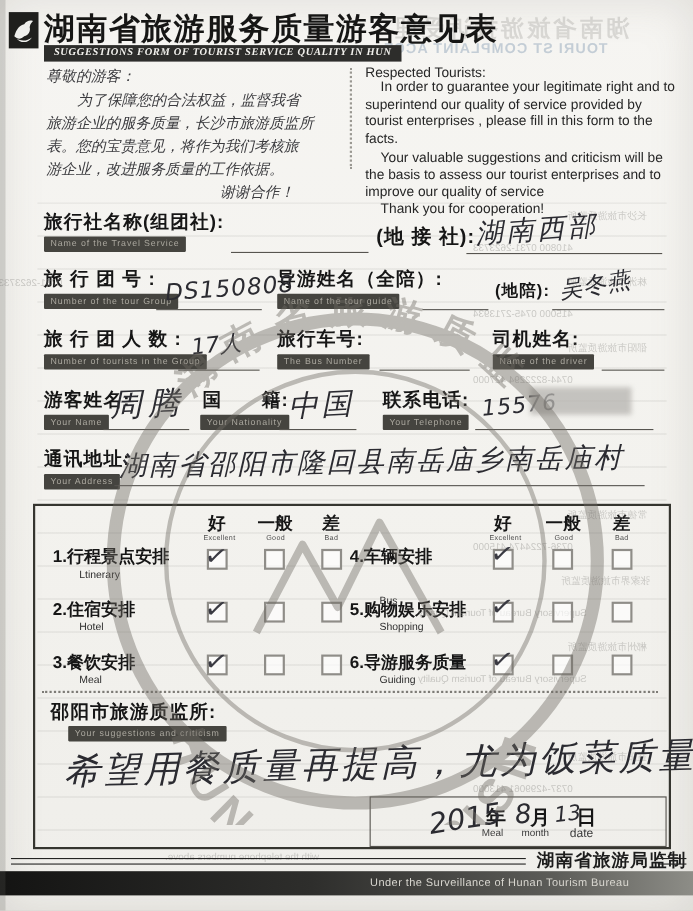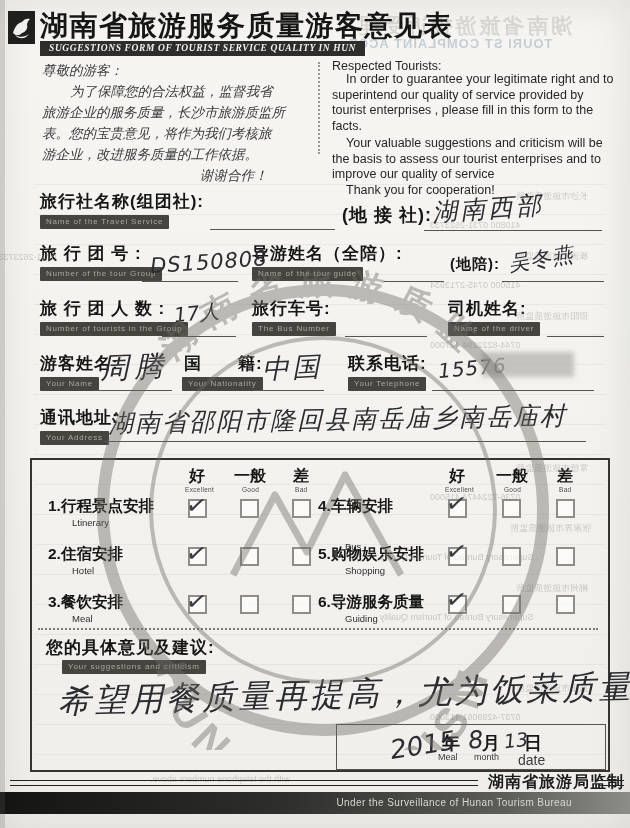--- a/index.html
+++ b/index.html
@@ -177,34 +177,34 @@
 
   <div class="iz" style="left:318px;top:592px;">6.导游服务质量</div>
   <div class="ie" style="left:345px;top:613px;">Guiding</div>
   <div class="cb" style="left:448px;top:595px;"></div>
   <span class="ck" style="left:446px;top:585px;">✓</span>
   <div class="cb" style="left:502px;top:595px;"></div>
   <div class="cb" style="left:556px;top:595px;"></div>
 
   <div class="abs" style="left:38px;top:628px;width:560px;border-top:2px dotted #7d7b76;z-index:2;"></div>
 
-  <div class="zl" style="left:46px;top:636px;">您的具体意见及建议:</div>
+  <div class="zl" style="left:46px;top:636px;">邵阳市旅游质监所:</div>
   <div class="tag" style="left:62px;top:660px;">Your suggestions and criticism</div>
   <div class="hw" style="left:58px;top:672px;font-size:33px;letter-spacing:3px;transform:rotate(-1.5deg);">希望用餐质量再提高，尤为饭菜质量</div>
 
   <div class="abs" style="left:336px;top:724px;width:268px;height:44px;border:1.5px solid #55534e;z-index:2;"></div>
   <div class="hw" style="left:390px;top:730px;font-size:26px;transform:rotate(-9deg);">2015</div>
   <div class="zl" style="left:442px;top:731px;font-size:18px;">年</div>
   <div class="hw" style="left:468px;top:726px;font-size:24px;transform:rotate(-6deg);">8</div>
   <div class="zl" style="left:482px;top:731px;font-size:18px;">月</div>
   <div class="hw" style="left:504px;top:729px;font-size:19px;transform:rotate(-6deg);">13</div>
   <div class="zl" style="left:524px;top:731px;font-size:18px;">日</div>
   <div class="abs" style="left:438px;top:752px;font-size:9px;color:#3a3a3a;">Meal</div>
   <div class="abs" style="left:474px;top:752px;font-size:9px;color:#3a3a3a;">month</div>
-  <div class="abs" style="left:518px;top:752px;font-size:14px;color:#3a3a3a;">date</div>
+  <div class="abs" style="left:518px;top:752px;font-size:11px;color:#3a3a3a;">date</div>
 
   <div class="abs" style="left:10px;top:780px;width:468px;height:4px;border-top:1.5px solid #232322;border-bottom:1.5px solid #232322;z-index:3;"></div>
   <div class="abs" style="left:488px;top:772px;font-size:16px;font-weight:bold;letter-spacing:1px;z-index:3;">湖南省旅游局监制</div>
   <div class="abs" style="left:598px;top:780px;width:26px;height:4px;border-top:1.5px solid #232322;border-bottom:1.5px solid #232322;z-index:3;"></div>
   <div class="abs" style="left:0;top:792px;width:630px;height:22px;z-index:3;
        background:linear-gradient(90deg,#141413 0%,#2e2e2c 45%,#5c5c58 80%,#8d8d87 100%);
        color:#d9d7d0;font-size:10px;line-height:22px;text-align:right;padding-right:58px;box-sizing:border-box;letter-spacing:.4px;">Under the Surveillance of Hunan Tourism Bureau</div>
 
   <svg class="wm" width="480" height="480" viewBox="0 0 480 480">
     <g fill="none" stroke="#6f6b64">

